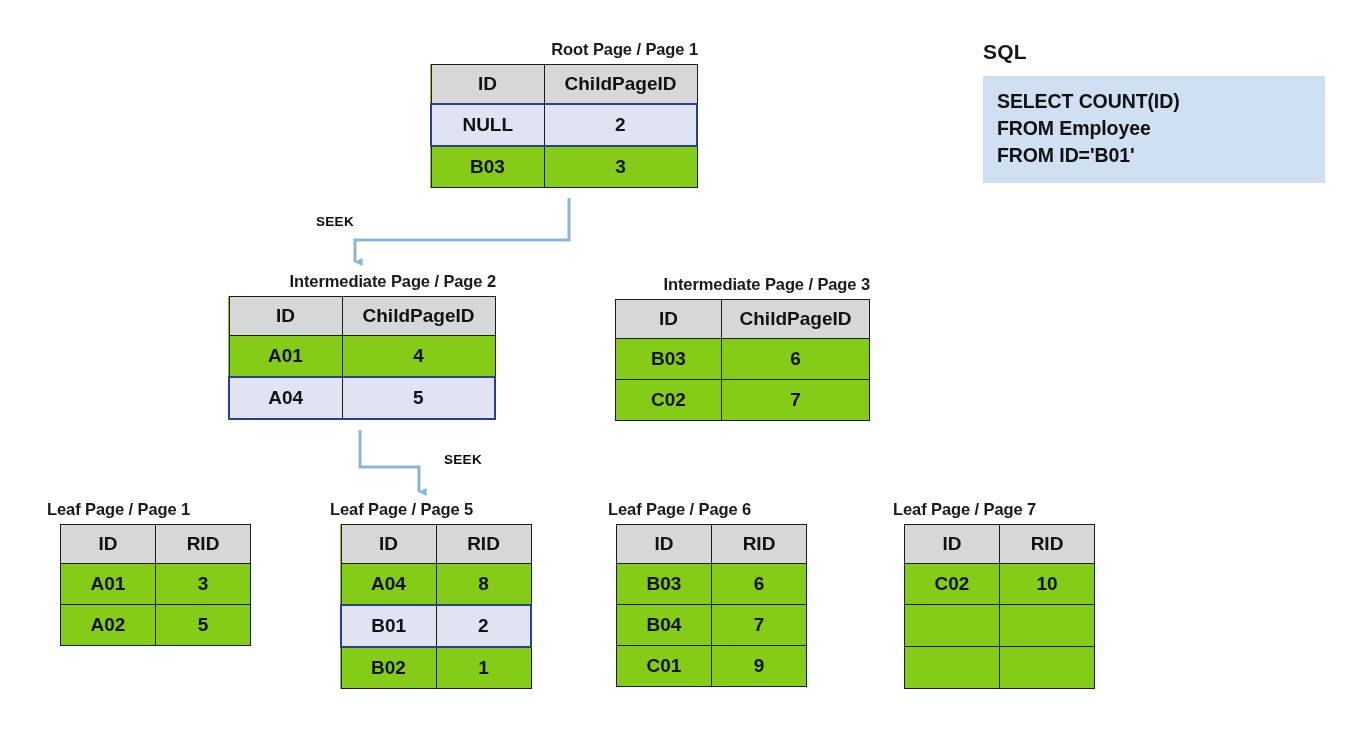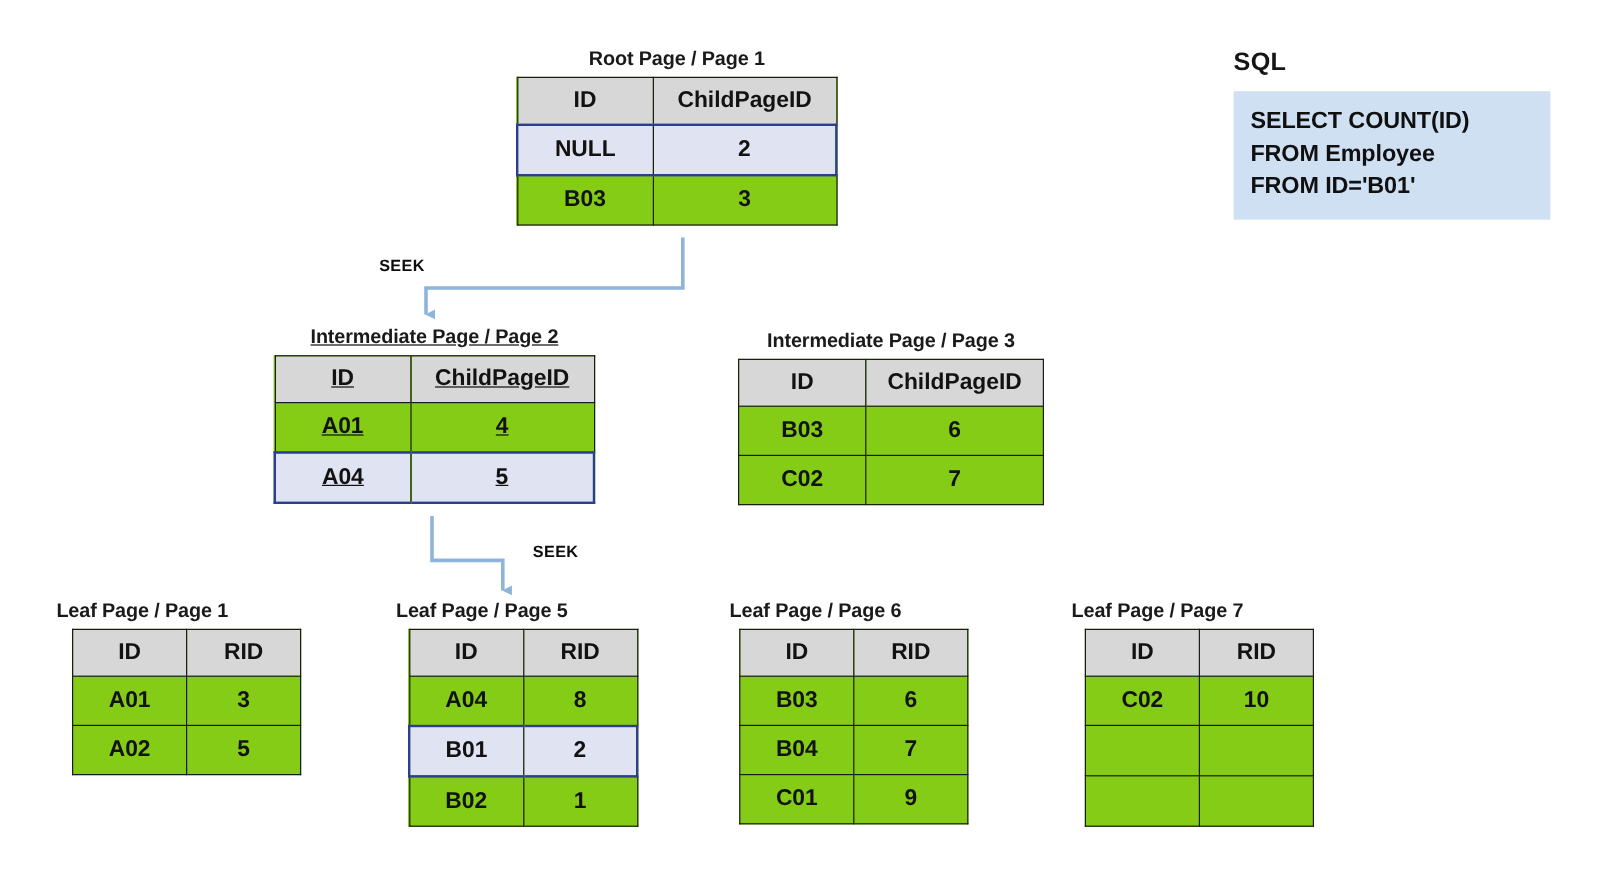--- a/index.html
+++ b/index.html
@@ -27,21 +27,21 @@
     position: absolute;
   }
   .page-title {
     font-size: 16.5px;
     font-weight: 700;
     color: #1a1a1a;
     letter-spacing: -0.1px;
     margin-bottom: 5px;
     white-space: nowrap;
   }
-  .page-title.center { text-align: center; }
+  .page-title.center { text-align: right; }
 
   table.pt {
     border-collapse: collapse;
     table-layout: fixed;
     background: #84cc16;
   }
   table.pt td, table.pt th {
     border: 1.6px solid #1b1b1b;
     text-align: center;
     font-size: 19px;
@@ -66,32 +66,31 @@
   }
   table.pt tr.hl td:first-child { border-left: 2.2px solid #2b3f8c; }
   table.pt tr.hl td:last-child  { border-right: 2.2px solid #2b3f8c; }
   table.pt tr.empty td { height: 41px; line-height: 41px; }
 
   
   #sql-section {
     position: absolute;
     left: 983px;
     top: 40px;
-    margin-left: 45px;
   }
   #sql-heading {
     font-size: 21px;
     font-weight: 700;
     color: #151515;
     margin-bottom: 12px;
     letter-spacing: 0.2px;
   }
   #sql-box {
     background: #cfe0f2;
-    width: 264px;
+    width: 342px;
     padding: 12px 14px 14px 14px;
     box-sizing: border-box;
   }
   .sql-line {
     font-size: 19.5px;
     font-weight: 600;
     color: #101010;
     line-height: 27px;
     white-space: pre;
     letter-spacing: -0.1px;
@@ -153,21 +152,21 @@
           <td>2</td>
         </tr>
         <tr>
           <td>B03</td>
           <td>3</td>
         </tr>
       </tbody>
     </table>
   </div>
 
-  <div class="page-block" style="left:228px; top:272px;text-decoration:underline;">
+  <div class="page-block" style="left:228px; top:272px;">
     <div class="page-title center">Intermediate Page / Page 2</div>
     <table class="pt" style="width:266px;">
       <colgroup>
           <col style="width:113px;">
           <col style="width:153px;">
         </colgroup>
       <thead>
         <tr>
           <th>ID</th>
           <th>ChildPageID</th>

